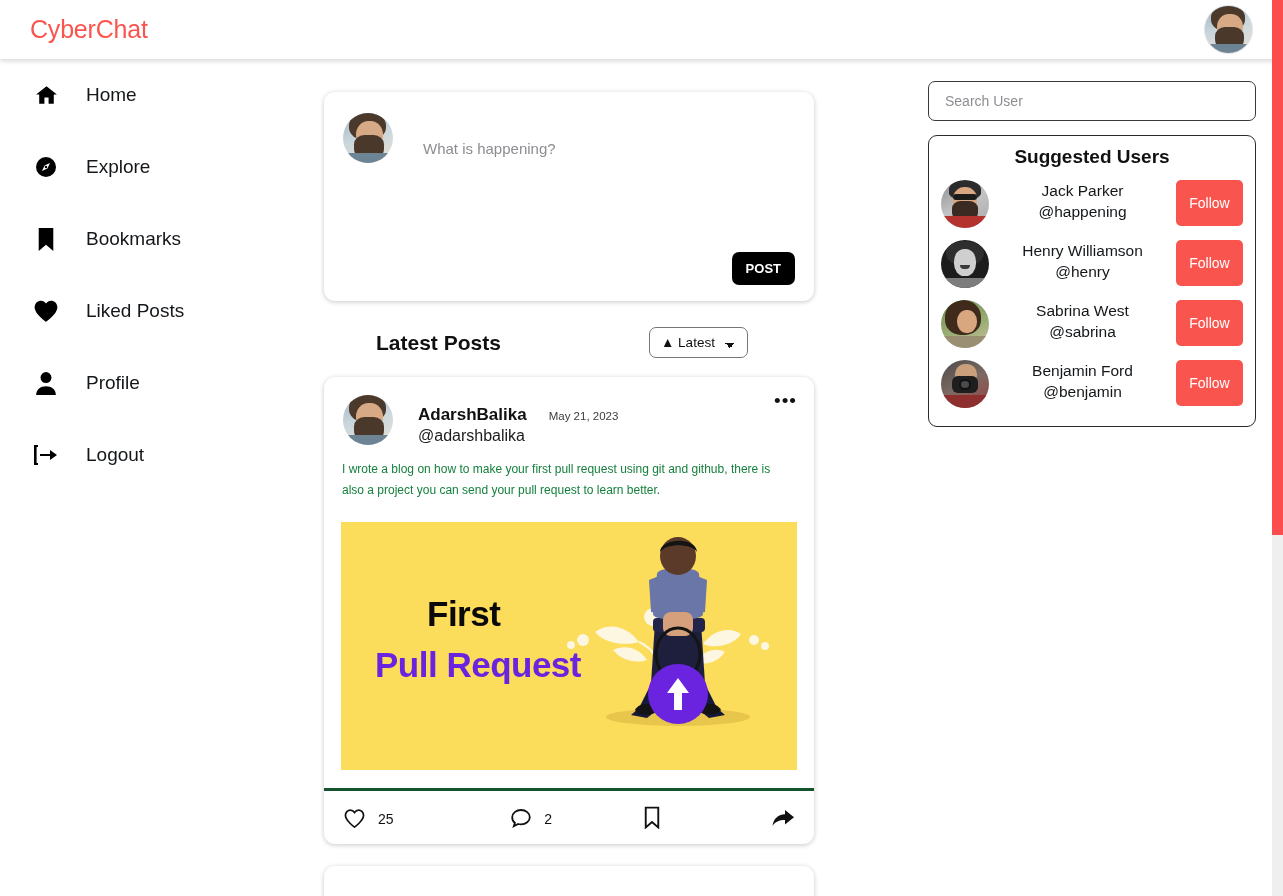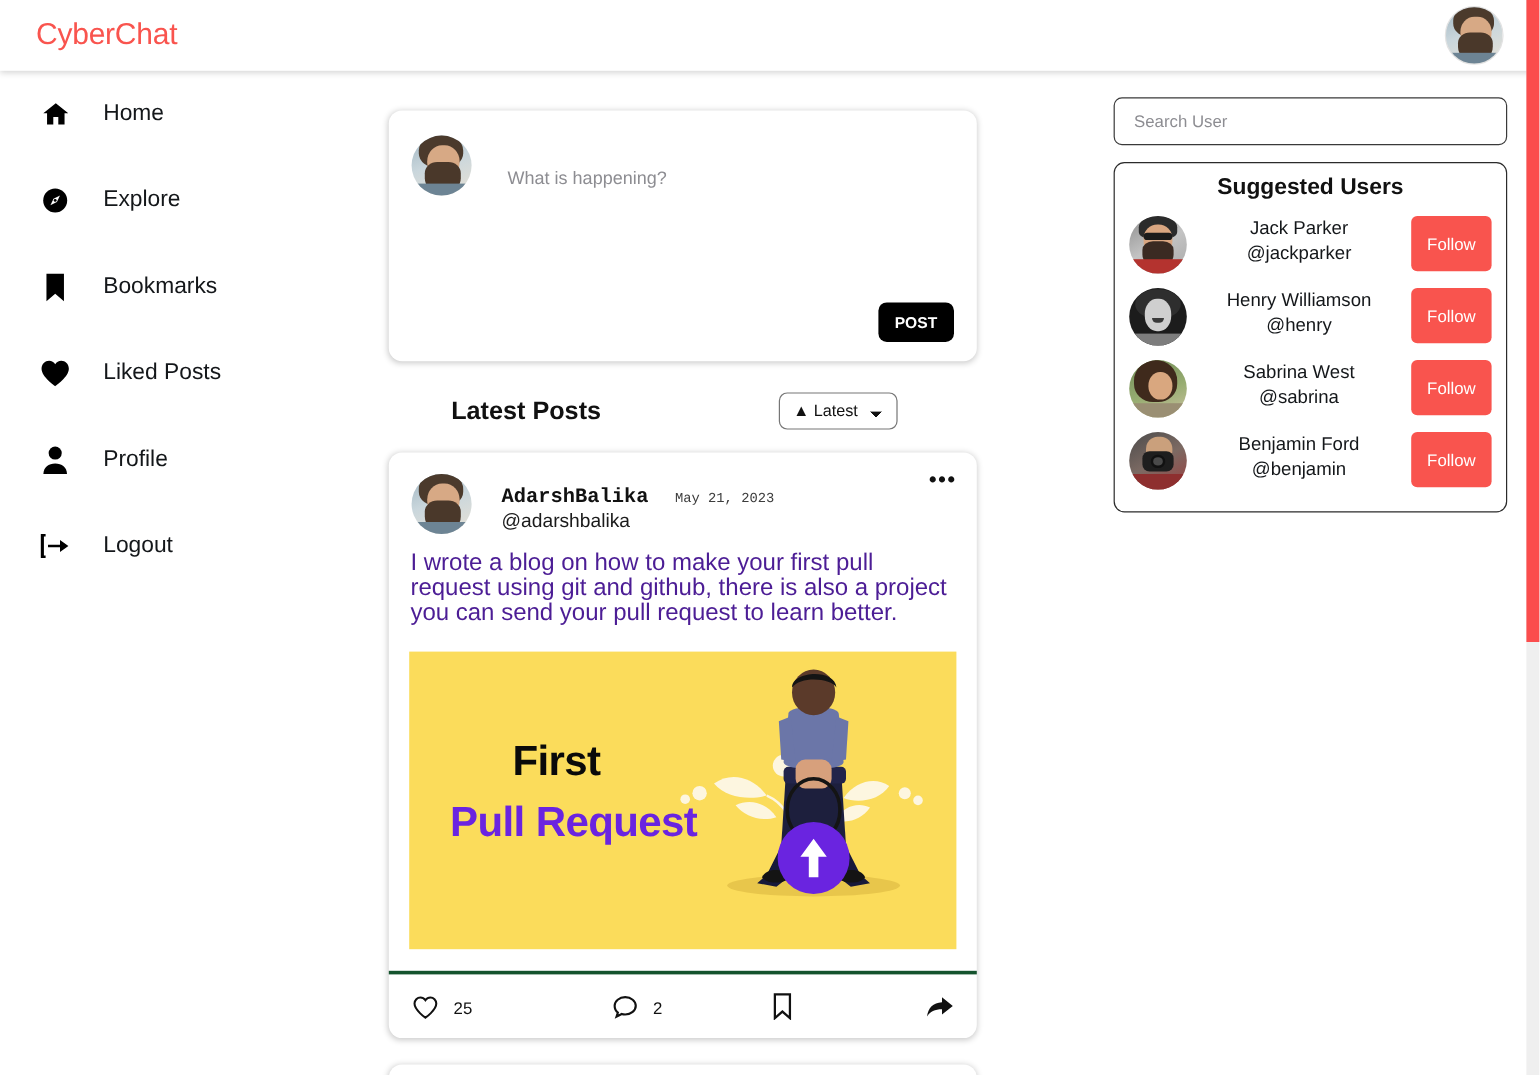--- a/index.html
+++ b/index.html
@@ -119,31 +119,31 @@
     background-position: calc(100% - 17px) 15px, calc(100% - 12px) 15px;
     background-size: 5px 5px, 5px 5px;
     background-repeat: no-repeat;
     padding-right: 32px;
   }
 
   
   .post { margin-top: 12px; }
   .post-head { display: flex; align-items: flex-start; gap: 25px; padding: 18px 19px 0 19px; position: relative; }
   .post-names { padding-top: 10px; }
-  .post-name-row { display: flex; align-items: baseline; gap: 22px; font-family: Liberation Mono, monospace; }
+  .post-name-row { display: flex; align-items: baseline; gap: 22px; }
   .post-name { font-size: 17px; font-weight: bold; color: #111; }
   .post-date { font-size: 11.5px; color: #3d3d3d; }
   .post-handle { font-size: 16px; color: #1b1b1b; margin-top: 2px; }
   .dots {
     position: absolute; right: 17px; top: 14px;
     font-size: 19px; letter-spacing: 1px; color: #111;
     cursor: pointer; line-height: 1;
   }
   .post-text {
-    font-size: 20px; line-height: 21px; color: #4c1d95;
+    font-size: 12px; line-height: 21px; color: #15803d;
     padding: 14px 19px 0 18px;
   }
 
   
   .post-img {
     margin: 21px 17px 0 17px;
     height: 248px; background: #fbdc5b;
     position: relative; overflow: hidden;
   }
   .pi-first {
@@ -418,21 +418,21 @@
     <div class="sug-row">
       <div class="av av-jack" style="width:48px;height:48px;">
         <i class="hair"></i>
           <i class="face"></i>
           <i class="glass"></i>
           <i class="beard"></i>
           <i class="shirt"></i>
       </div>
       <div class="sug-txt">
         <span class="sug-name">Jack Parker</span>
-        <span class="sug-handle">@jackparker</span>
+        <span class="sug-handle">@happening</span>
       </div>
       <button class="follow-btn">Follow</button>
     </div>
 
     <div class="sug-row">
       <div class="av av-henry" style="width:48px;height:48px;">
         <i class="hair"></i>
           <i class="face"></i>
           <i class="smile"></i>
           <i class="shirt"></i>

